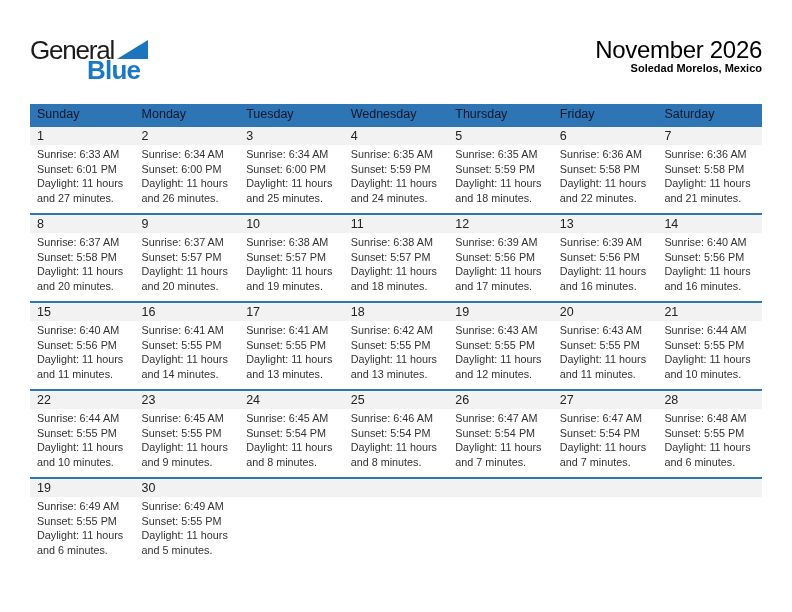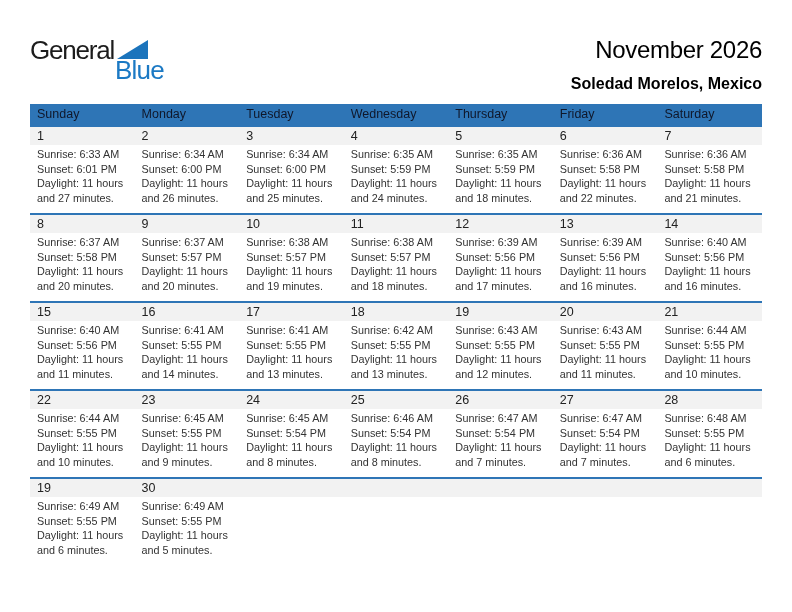--- a/index.html
+++ b/index.html
@@ -21,32 +21,32 @@
   
   .logo { position: absolute; left: 30px; top: 37px; }
   .logo-row { display: flex; align-items: flex-end; }
   .logo-general {
     font-size: 26px; color: #1c1c1c; letter-spacing: -1.2px;
     line-height: 26px; font-weight: 400;
   }
   .logo-tri { margin-left: 3px; margin-top: 3px; }
   .logo-blue {
     font-size: 26px; color: var(--logo-blue); letter-spacing: -0.8px;
-    line-height: 22px; margin-left: 85px; margin-top: -4px; font-weight: 400;
+    line-height: 22px; margin-left: 57px; margin-top: -4px; font-weight: 700;
   }
 
   
   .title {
     position: absolute; right: 30px; top: 36px;
     font-size: 24px; color: #000; text-align: right; font-weight: 400;
     letter-spacing: -0.3px;
   }
   .subtitle {
-    position: absolute; right: 30px; top: 75px;
-    font-size: 16px; color: #000; text-align: right; font-weight: bold;
+    position: absolute; right: 30px; top: 62px;
+    font-size: 11px; color: #000; text-align: right; font-weight: bold;
   }
 
   
   table.cal {
     position: absolute; left: 30px; top: 104px;
     width: 732px; border-collapse: collapse; table-layout: fixed;
   }
   table.cal thead th {
     background: var(--header-bg); color: #0f172a;
     font-size: 12.5px; font-weight: 400; text-align: left;

